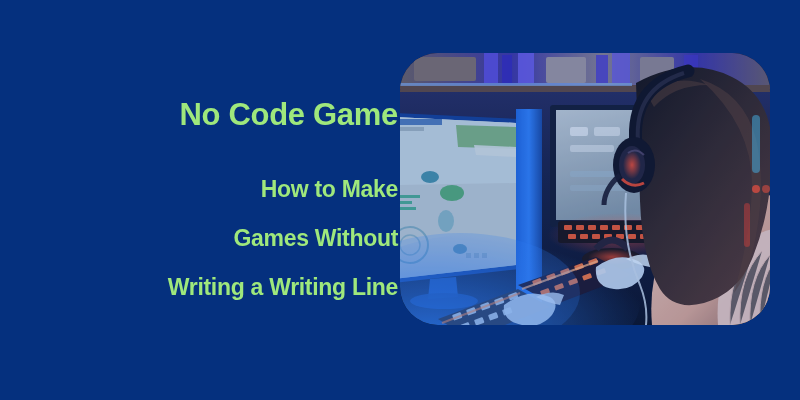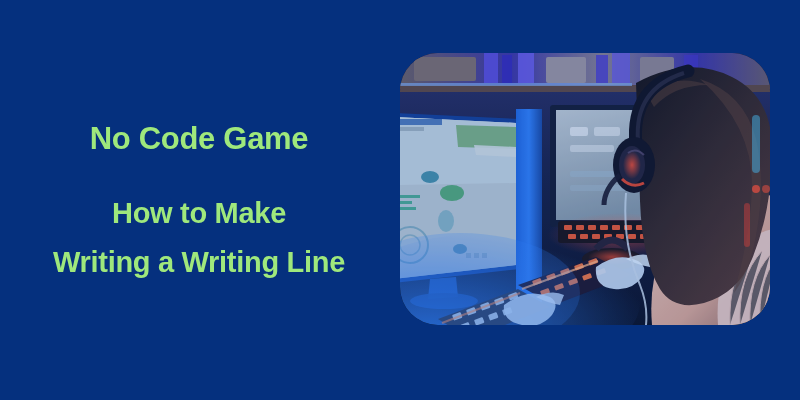--- a/index.html
+++ b/index.html
@@ -36,30 +36,31 @@
     width: 100%;
     text-align: center;
     color: #9FE87C;
     font-weight: bold;
     letter-spacing: -0.3px;
   }
 
   .headline-group .line {
     display: block;
     white-space: nowrap;
+    text-align: right;
   }
 
   .headline-primary {
     font-size: 31px;
     line-height: 52px;
     margin-bottom: 6px;
   }
 
   .headline-secondary {
-    font-size: 29px;
+    font-size: 23px;
     line-height: 49px;
     margin-top: 18px;
   }
 
   
   .photo-frame {
     position: absolute;
     left: 400px;
     top: 53px;
     width: 370px;
@@ -81,20 +82,21 @@
 <div class="banner">
 
   <div class="text-column">
 
     <div class="headline-group headline-primary">
       <span class="line">No Code Game</span>
     </div>
 
     <div class="headline-group headline-secondary">
       <span class="line">How to Make</span>
+      <span class="line">Games Without</span>
       <span class="line">Writing a Writing Line</span>
     </div>
 
   </div>
 
   <div class="photo-frame">
     <svg viewBox="0 0 370 272" preserveAspectRatio="xMidYMid slice">
       <defs>
         <linearGradient id="roomBg" x1="0" y1="0" x2="0" y2="1">
           <stop offset="0%" stop-color="#2A2B5E"></stop>

